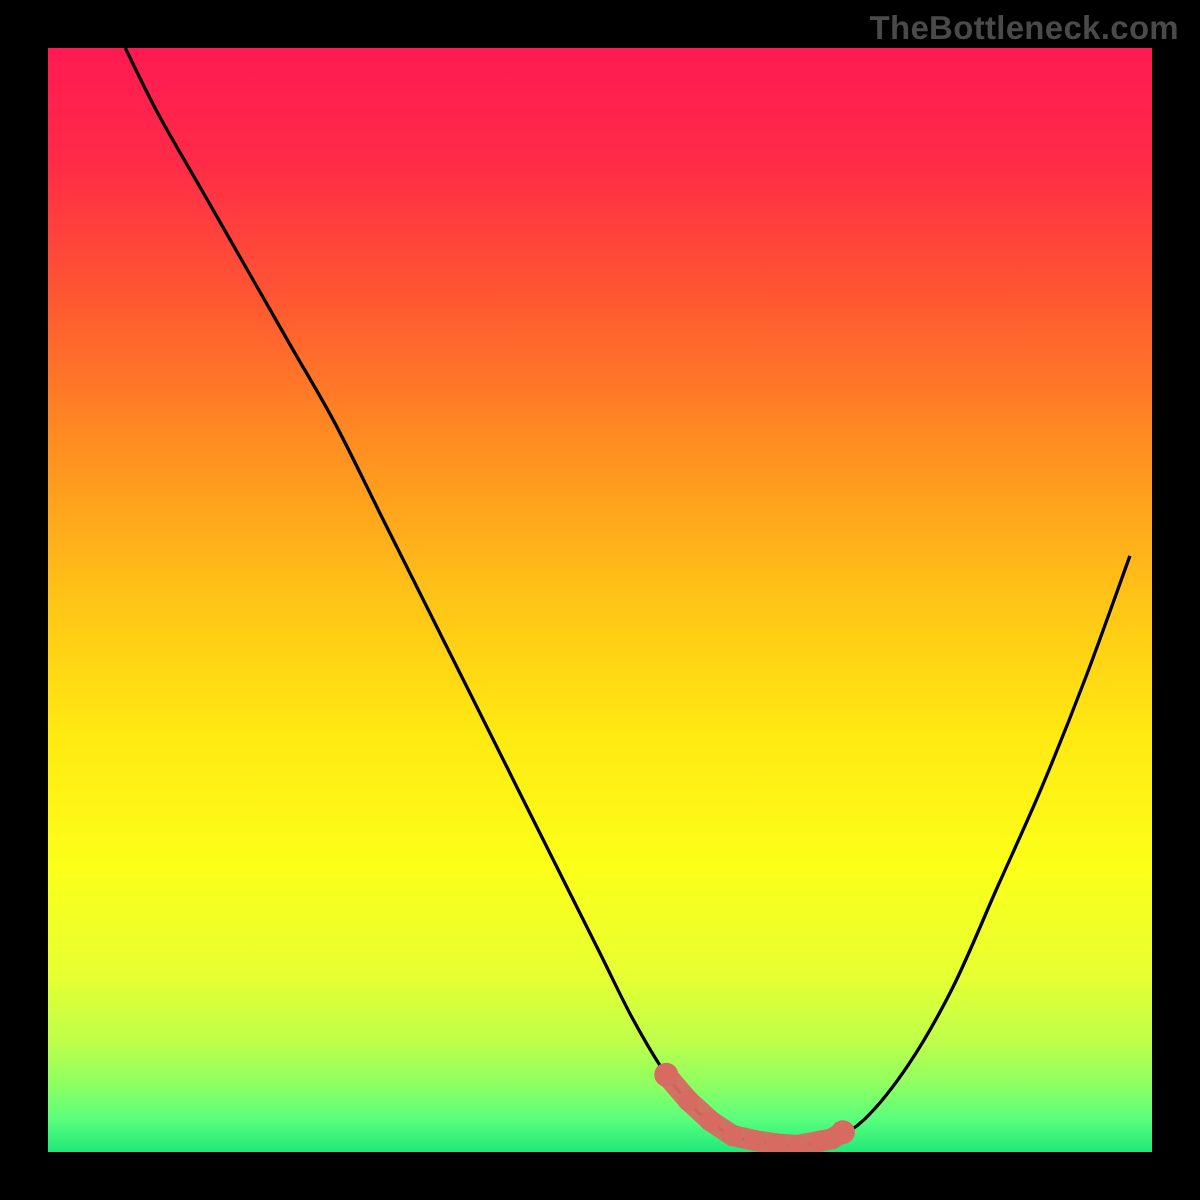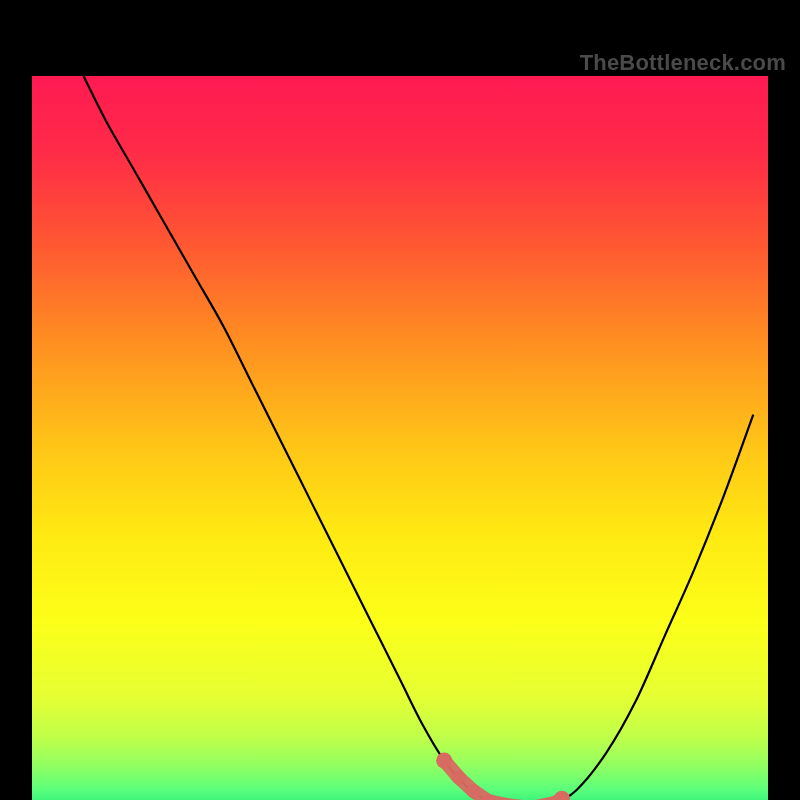--- a/index.html
+++ b/index.html
@@ -9,21 +9,20 @@
     height: 800px;
     background: #000;
     overflow: hidden;
     font-family: Arial, Helvetica, sans-serif;
   }
   .frame {
     position: relative;
     width: 800px;
     height: 580px;
     background: #000;
-    margin-top: 44px;
   }
   .attribution {
     position: absolute;
     top: 6px;
     right: 14px;
     color: #4a4a4a;
     font-size: 22px;
     font-weight: 600;
     letter-spacing: 0.2px;
     z-index: 10;

